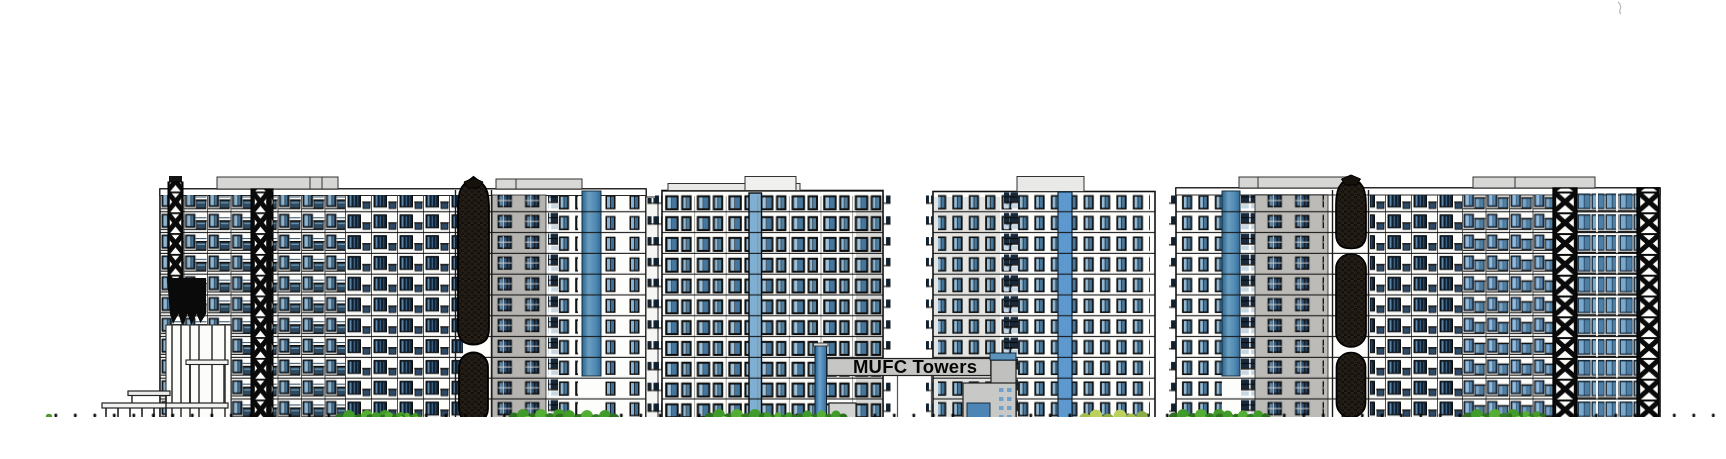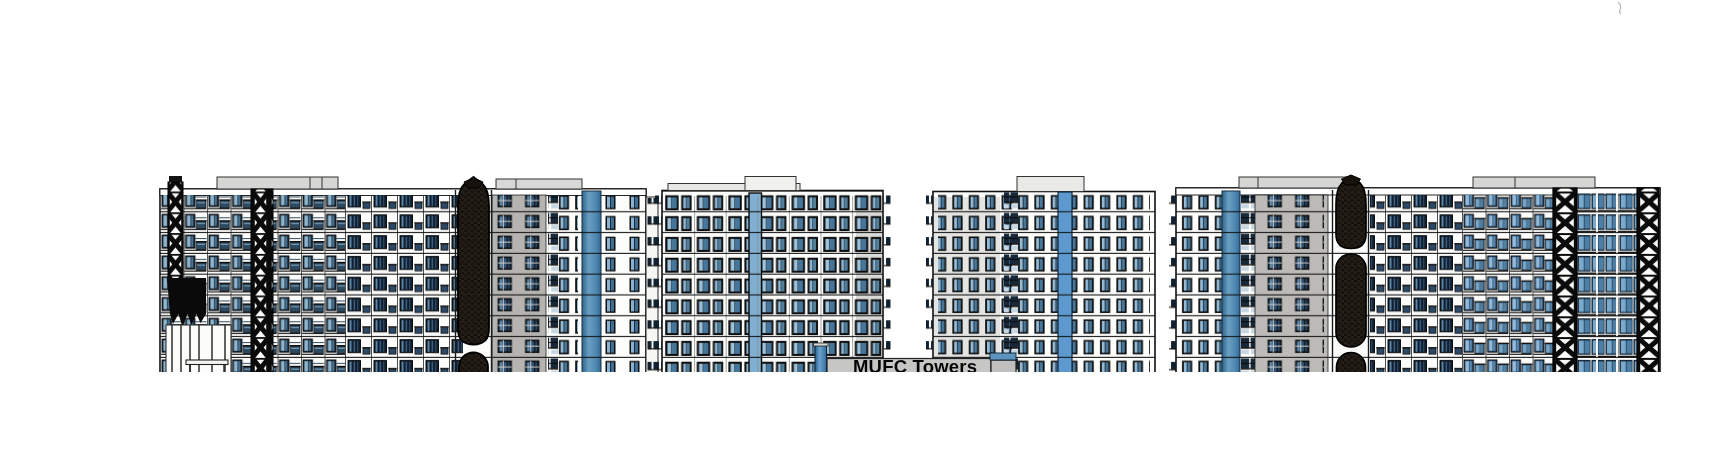--- a/index.html
+++ b/index.html
@@ -1,16 +1,16 @@
 <!DOCTYPE html>
 <html><head>
 <meta charset="utf-8">
 <style>
 html,body{margin:0;padding:0;background:#ffffff;}
-#canvas{width:1726px;height:372px;position:relative;font-family:"Liberation Sans",sans-serif;}
+#canvas{width:1726px;height:417px;position:relative;font-family:"Liberation Sans",sans-serif;}
 </style>
 </head>
 <body>
 <div id="canvas">
 <svg width="1726" height="459" viewBox="0 0 1726 459">
 <defs>
 <linearGradient id="gBlue" x1="0" y1="0" x2="1" y2="0">
  <stop offset="0" stop-color="#2a648f"></stop>
           <stop offset="0.35" stop-color="#6b9ec0"></stop>
           <stop offset="0.75" stop-color="#4d87b1"></stop>

